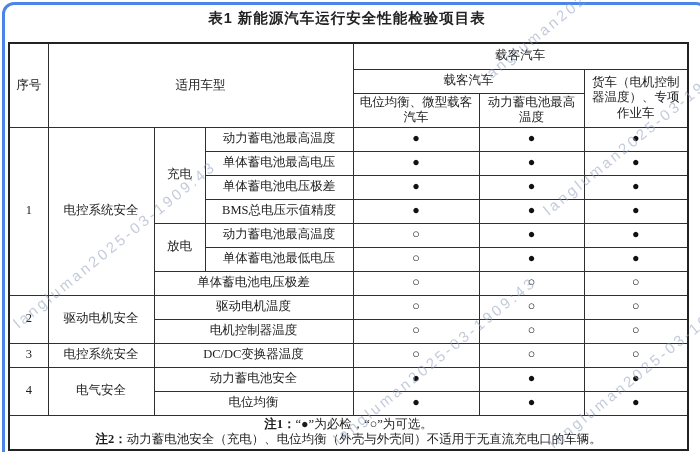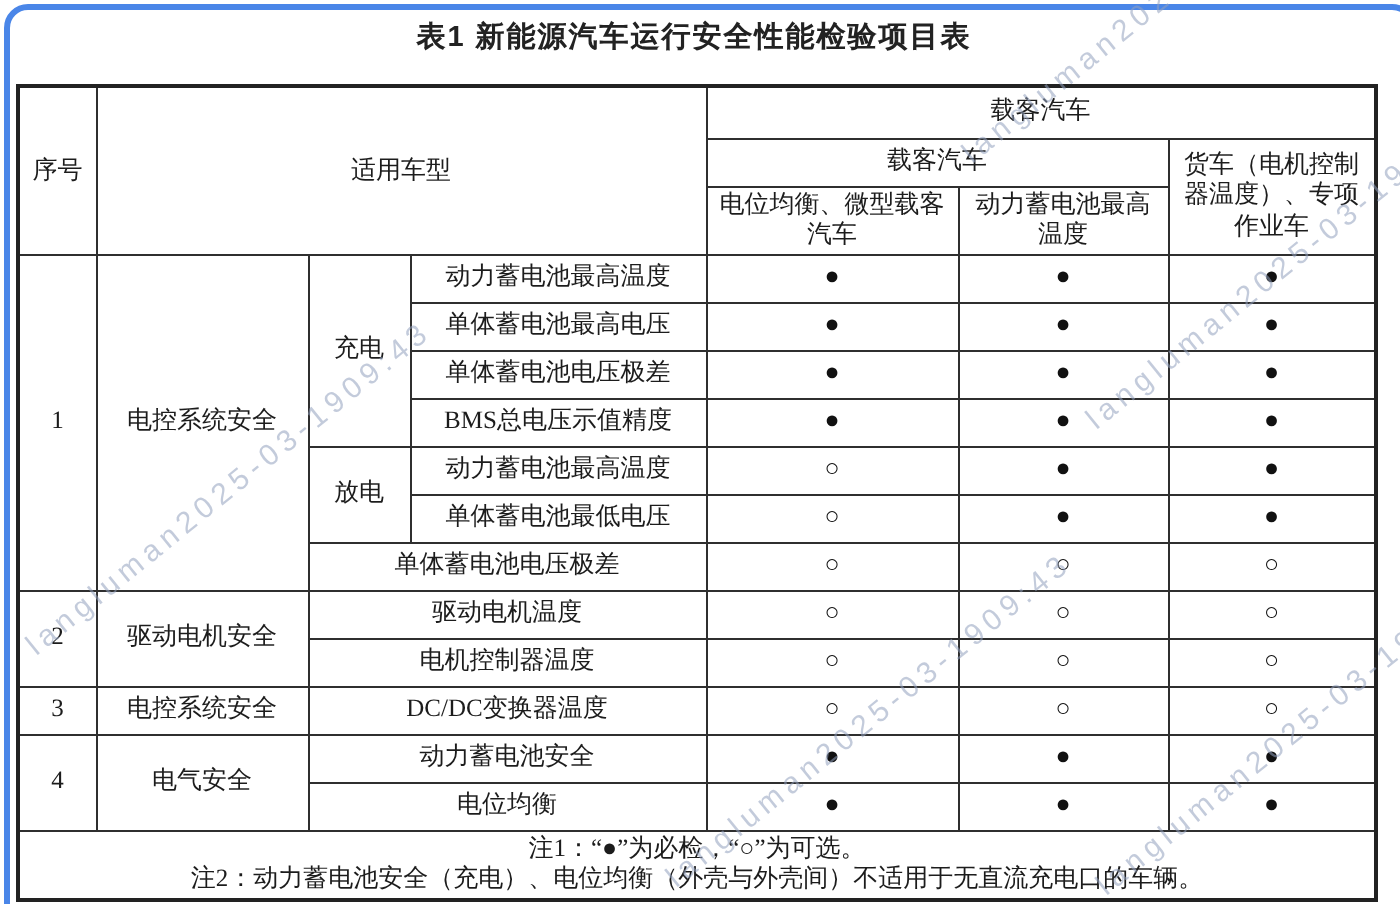--- a/index.html
+++ b/index.html
@@ -49,21 +49,21 @@
   tr.h2{height:24px;}
   tr.h3{height:33px;}
   tr.body-row{height:24px;}
   td.mark{font-size:13px;color:#111;letter-spacing:0;}
   td.notes-cell{
     text-align:left;
     padding:3px 6px 4px 66px;
     font-size:12.5px;
     line-height:1.3;
   }
-  .note-label{font-weight:normal;}
+  .note-label{font-weight:bold;}
   
   .wm{
     position:absolute;
     font-family:"Liberation Sans",sans-serif;
     font-size:15px;
     letter-spacing:3px;
     color:rgba(145,160,190,0.55);
     white-space:nowrap;
     transform-origin:0 0;
     transform:rotate(-39deg);

